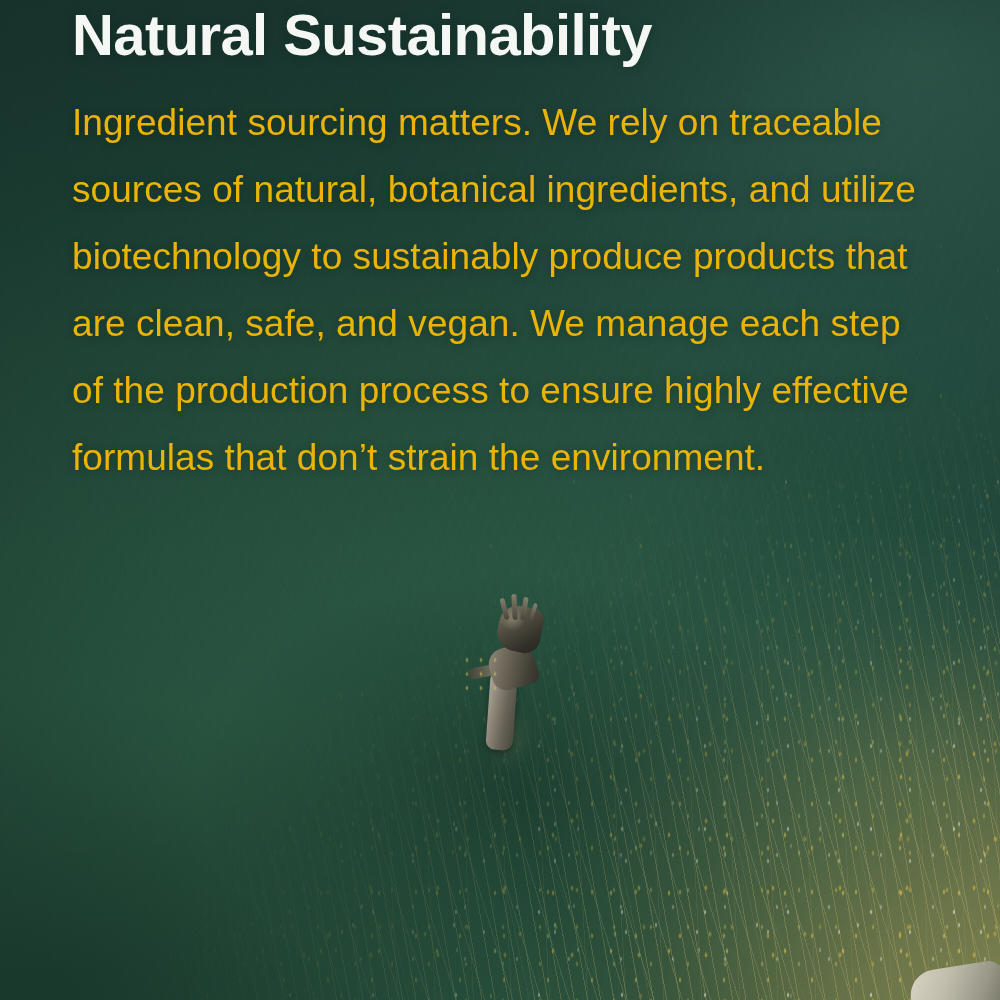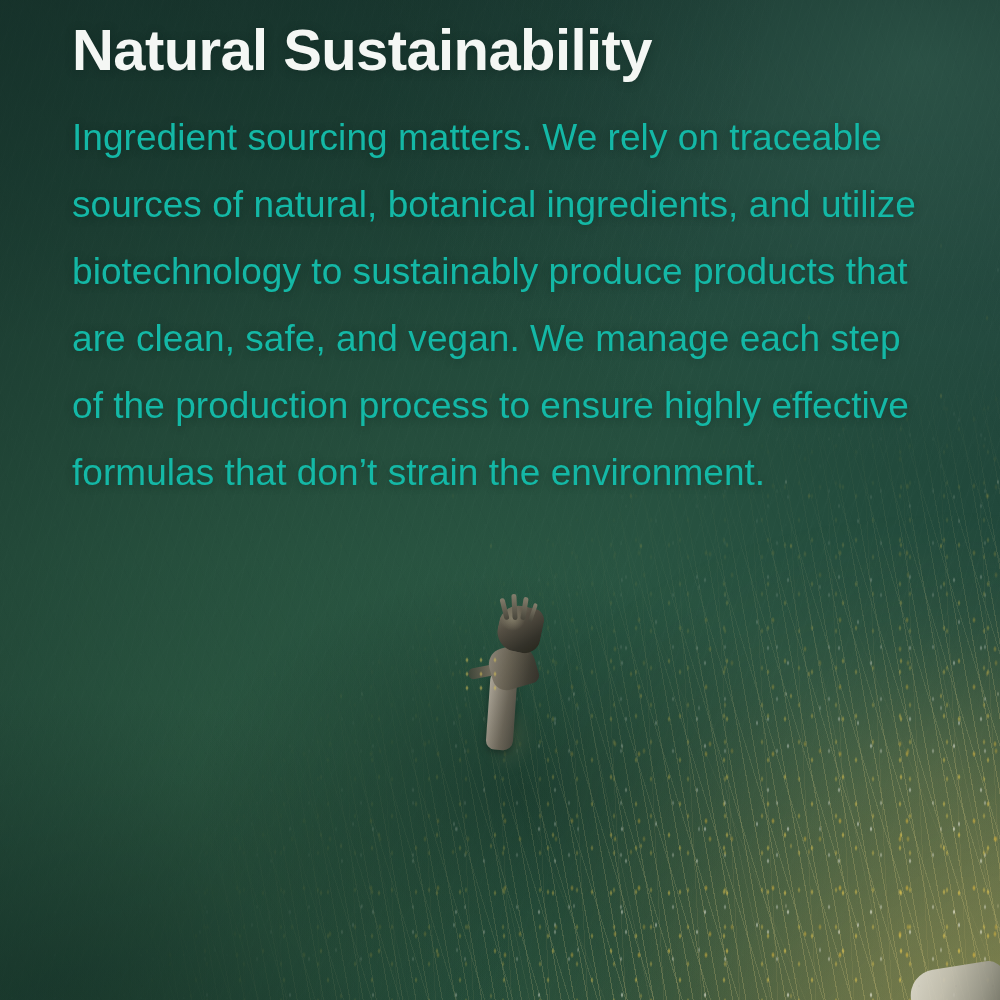--- a/index.html
+++ b/index.html
@@ -216,33 +216,33 @@
     position:absolute; inset:0;
     background:
       linear-gradient(105deg, rgba(17,40,34,.46) 0%, rgba(17,40,34,.22) 34%, rgba(0,0,0,0) 62%),
       linear-gradient(to bottom, rgba(18,42,35,.34) 0%, rgba(0,0,0,0) 34%);
   }
 
   
   .content {
     position:absolute;
     left:72px; top:0; right:64px;
-    padding-top:19px;
+    padding-top:4px;
   }
   .headline {
     color:#f4f7f4;
     font-size:58px;
     font-weight:bold;
     line-height:1.08;
     letter-spacing:-.6px;
     margin-bottom:22px;
     text-shadow:0 1px 10px rgba(12,34,28,.42);
   }
   .paragraph {
-    color:#14b8a6;
+    color:#eab308;
     font-size:37px;
     font-weight:normal;
     line-height:67px;
     letter-spacing:.05px;
     max-width:862px;
     text-shadow:0 1px 9px rgba(12,34,28,.40);
   }
 </style>
 </head>
 <body>

